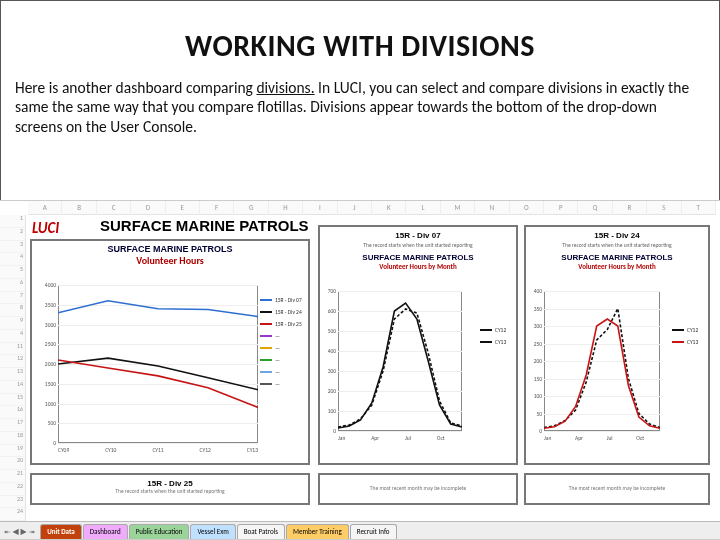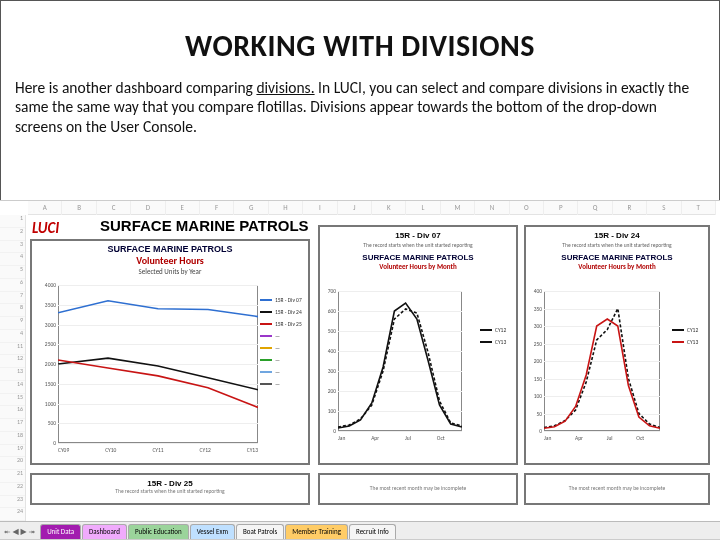--- a/index.html
+++ b/index.html
@@ -62,21 +62,21 @@
   .small-legend { right: 4px; top: 100px; width: 32px; }
   .legend-row { display:flex; align-items:center; gap:3px; margin-bottom:6px; white-space:nowrap; }
   .swatch { width:12px; height:0; border-top:2px solid #000; display:inline-block; }
 
   .cutoff-h { text-align:center; font-weight:700; font-size:8px; padding-top:4px; font-family: Arial, sans-serif; }
   .cutoff-sub { text-align:center; font-size:5.5px; color:#777; }
 
   
   .tabs-bar { position:absolute; left:0; right:0; bottom:0; height:18px; background:#eee; border-top:1px solid #bbb; display:flex; align-items:flex-end; font-size:7px; overflow:hidden; }
   .tab { padding: 1px 6px; border:1px solid #aaa; border-bottom:none; border-radius:3px 3px 0 0; margin-left:1px; background:#f5f5f5; white-space:nowrap; line-height:12px; }
-  .tab.red    { background:#a21caf; color:#fff; }
+  .tab.red    { background:#c2410c; color:#fff;font-weight:bold; }
   .tab.yellow { background:#f0abfc; }
   .tab.green  { background:#9bd49b; }
   .tab.blue   { background:#bfe0ff; }
   .tab.orange { background:#ffcc66; }
   .tab-nav { display:flex; gap:2px; padding:0 4px 2px 4px; color:#666; }
   .tab-nav span { font-size:8px; cursor:default; }
 </style>
 </head>
 <body>
 
@@ -136,21 +136,20 @@
       <div>24</div>
     </div>
 
   <div class="sheet-area">
     <div class="luci-badge">LUCI</div>
     <div class="top-title">SURFACE MARINE PATROLS</div>
 
     <div class="panel p-big">
       <div class="panel-h1">SURFACE MARINE PATROLS</div>
       <div class="panel-h2">Volunteer Hours</div>
-      <div class="panel-h3">Selected Units by Year</div>
       <div class="plot big-plot" id="plot-big">
           <div class="plot-border"></div>
           <div class="axis-y">
             <span style="top: 158px;">0</span>
             <span style="top: 138.25px;">500</span>
             <span style="top: 118.5px;">1000</span>
             <span style="top: 98.75px;">1500</span>
             <span style="top: 79px;">2000</span>
             <span style="top: 59.25px;">2500</span>
             <span style="top: 39.5px;">3000</span>

